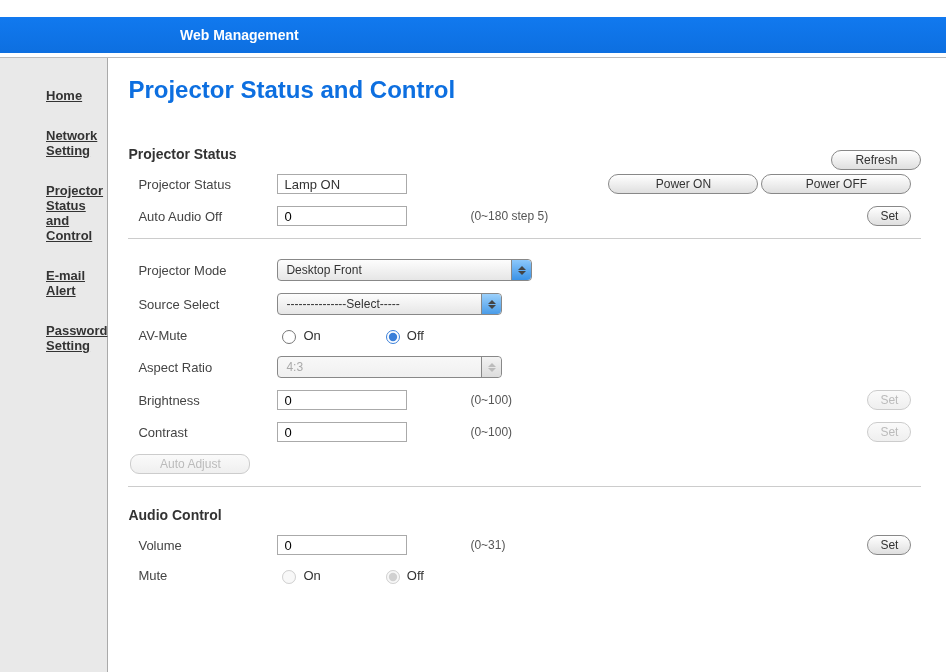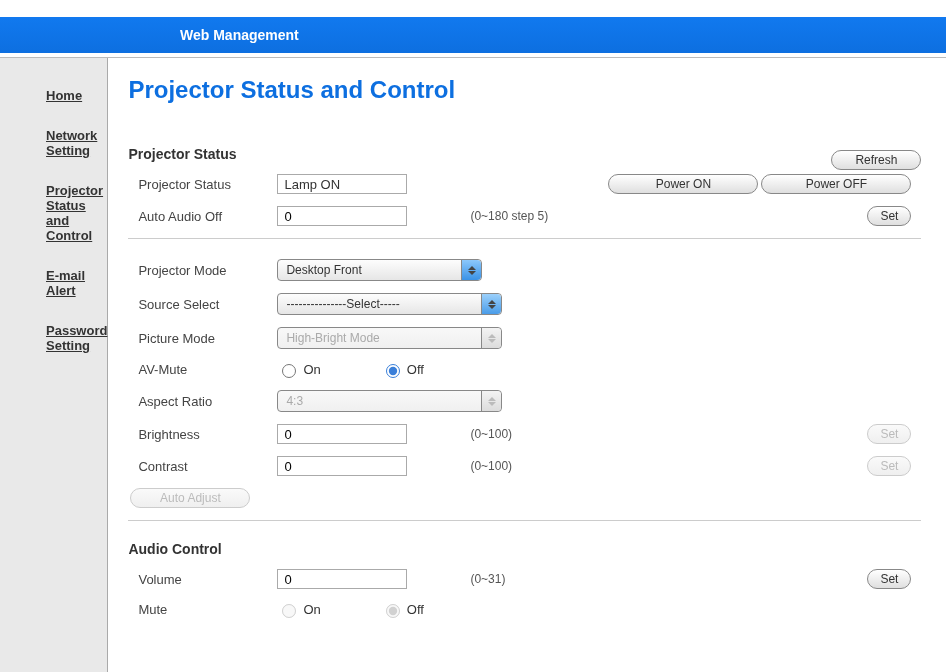--- a/index.html
+++ b/index.html
@@ -113,21 +113,21 @@
     border: 1px solid #aaa;
     padding: 1px 6px;
     background: #fff;
     display: inline-block;
     line-height: 18px;
   }
   .aqua-select {
     display: inline-flex;
     align-items: center;
     justify-content: space-between;
-    width: 205px;
+    width: 255px;
     height: 22px;
     border: 1px solid #888;
     border-radius: 4px;
     background: linear-gradient(#fdfdfd, #e6e6e6);
     font-size: 12px;
     padding: 0 0 0 8px;
     position: relative;
     color: #333;
   }
   .aqua-select.narrow { width: 225px; }
@@ -281,32 +281,20 @@
         <div class="aqua-select narrow bluearrow">
           <span>---------------Select-----</span>
           <span class="arrows">
               <span class="up"></span>
               <span class="down"></span>
             </span>
         </div>
       </div>
     </div>
 
-    <div class="row">
-      <div class="label-col">Picture Mode</div>
-      <div class="field-col" style="width:auto;">
-        <div class="aqua-select narrow disabled">
-          <span>High-Bright Mode</span>
-          <span class="arrows">
-              <span class="up"></span>
-              <span class="down"></span>
-            </span>
-        </div>
-      </div>
-    </div>
 
     <div class="row">
       <div class="label-col">AV-Mute</div>
       <div class="field-col">
         <div class="radio-group">
           <label>
               <input type="radio" name="avmute" style="">
               <span>On</span>
             </label>
           <label>
@@ -347,21 +335,21 @@
         <input type="text" value="0" style="">
       </div>
       <div class="hint-col">(0~100)</div>
       <div class="btn-col">
         <span class="pill-btn small disabled">Set</span>
       </div>
     </div>
 
     <div class="row">
       <div style="padding-left:2px;">
-        <span class="pill-btn disabled" style="min-width:120px;">Auto Adjust</span>
+        <span class="pill-btn disabled" style="min-width:120px;border-radius:9px;">Auto Adjust</span>
       </div>
     </div>
 
     <hr class="sep">
 
     <div class="section-head">Audio Control</div>
 
     <div class="row">
       <div class="label-col">Volume</div>
       <div class="field-col">

